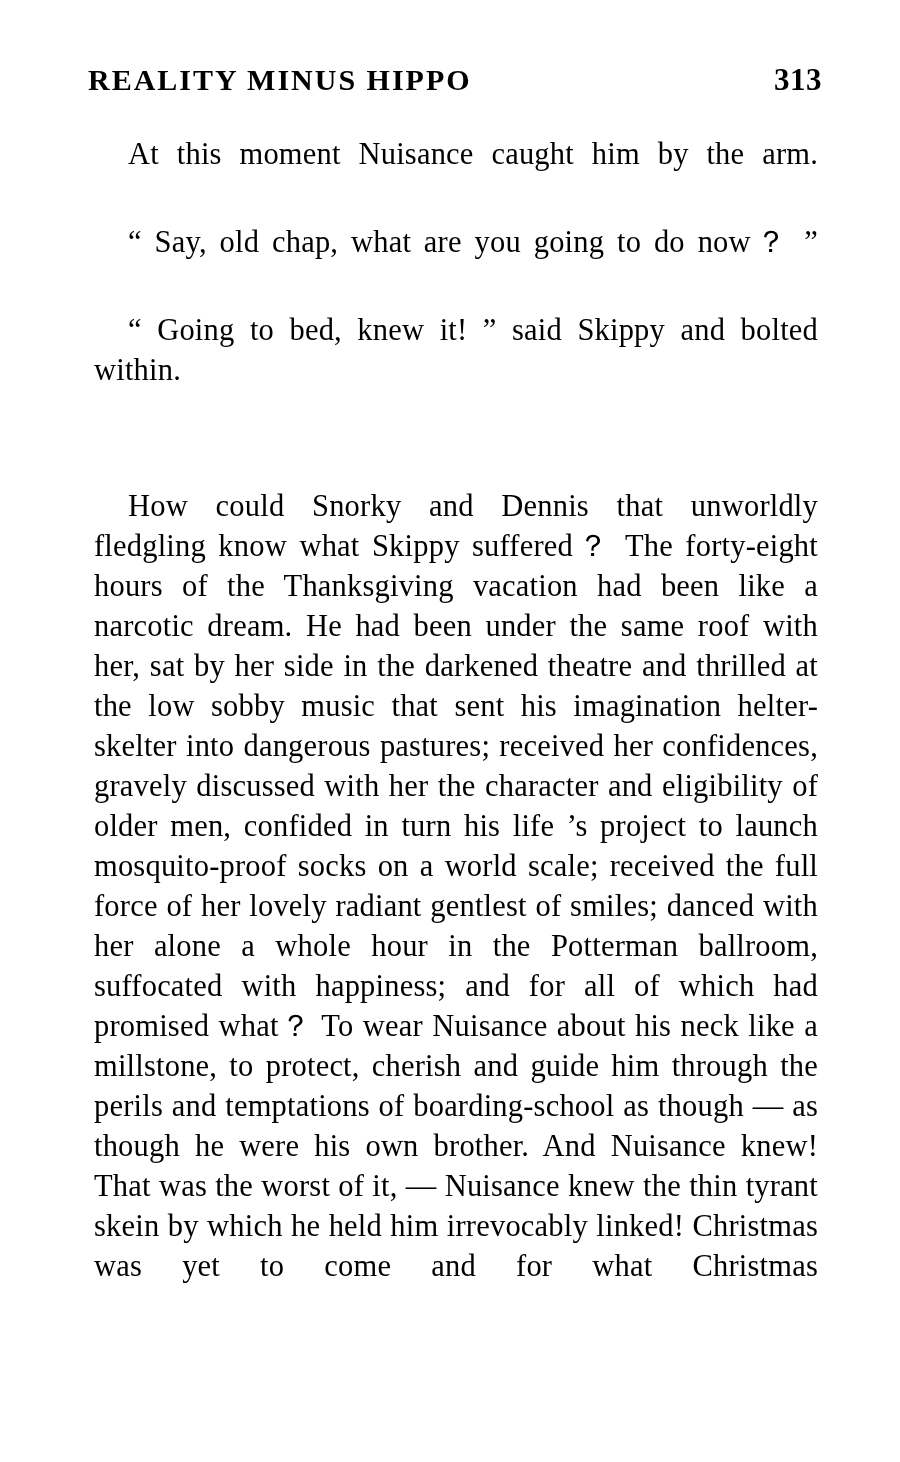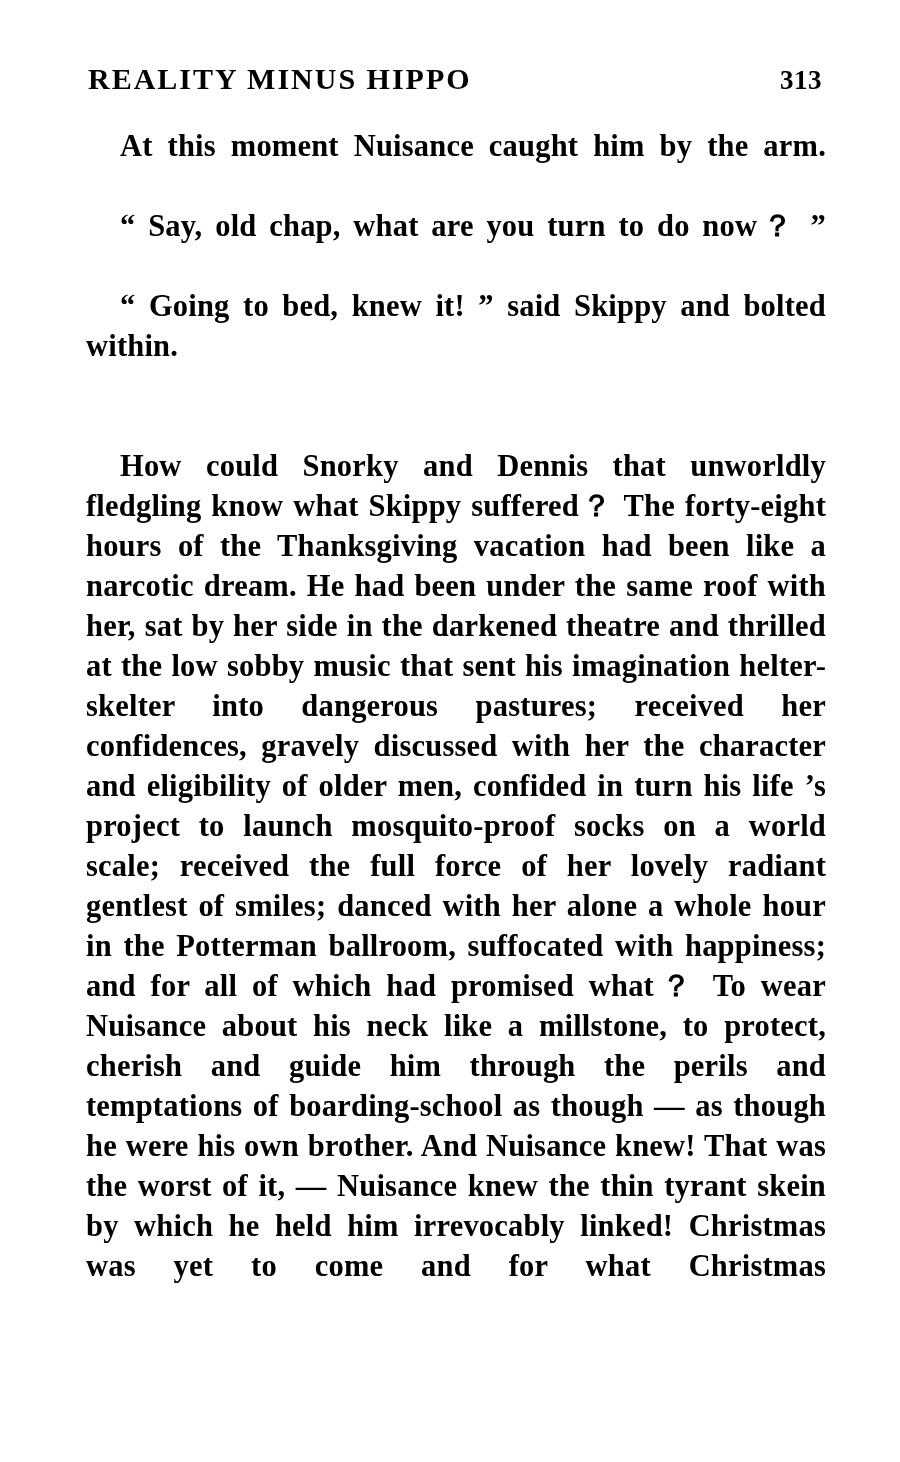--- a/index.html
+++ b/index.html
@@ -31,34 +31,34 @@
     align-items: baseline;
     justify-content: space-between;
   }
   .running-head {
     font-size: 30px;
     font-weight: bold;
     letter-spacing: 2.0px;
     white-space: nowrap;
   }
   .folio {
-    font-size: 27px;
+    font-size: 31px;
     font-weight: bold;
     letter-spacing: 0.5px;
   }
   .body-block {
     position: absolute;
     top: 126px;
     left: 86px;
     width: 740px;
   }
   p.para {
-    margin: 0;
+    margin: 8px;
     font-size: 30.5px;
-    font-weight: bold;
+    font-weight: normal;
     line-height: 40px;
     text-align: justify;
     text-justify: inter-word;
     letter-spacing: 0.2px;
     -moz-hyphens: none;
     hyphens: none;
   }
   p.para.indent {
     text-indent: 34px;
   }
@@ -77,19 +77,19 @@
 
 <div class="page">
 
   <div class="page-header">
     <span class="running-head">REALITY MINUS HIPPO</span>
     <span class="folio">313</span>
   </div>
 
   <div class="body-block">
     <p class="para indent">At this moment Nuisance caught him by the arm.</p>
-    <p class="para indent">“ Say, old chap, what are you turn to do now？ ”</p>
+    <p class="para indent">“ Say, old chap, what are you going to do now？ ”</p>
     <p class="para indent">“ Going to bed, knew it! ” said Skippy and bolted within.</p>
     <div class="gap"></div>
     <p class="para indent">How could Snorky and Dennis that unworldly fledgling know what Skippy suffered？ The forty-eight hours of the Thanksgiving vacation had been like a narcotic dream. He had been under the same roof with her, sat by her side in the darkened theatre and thrilled at the low sobby music that sent his imagination helter-skelter into dangerous pastures; received her confidences, gravely discussed with her the character and eligibility of older men, confided in turn his life ’s project to launch mosquito-proof socks on a world scale; received the full force of her lovely radiant gentlest of smiles; danced with her alone a whole hour in the Potterman ballroom, suffocated with happiness; and for all of which had promised what？ To wear Nuisance about his neck like a millstone, to protect, cherish and guide him through the perils and temptations of boarding-school as though — as though he were his own brother. And Nuisance knew! That was the worst of it, — Nuisance knew the thin tyrant skein by which he held him irrevocably linked! Christmas was yet to come and for what Christmas</p>
   </div>
 
 </div>
 
 </body></html>

